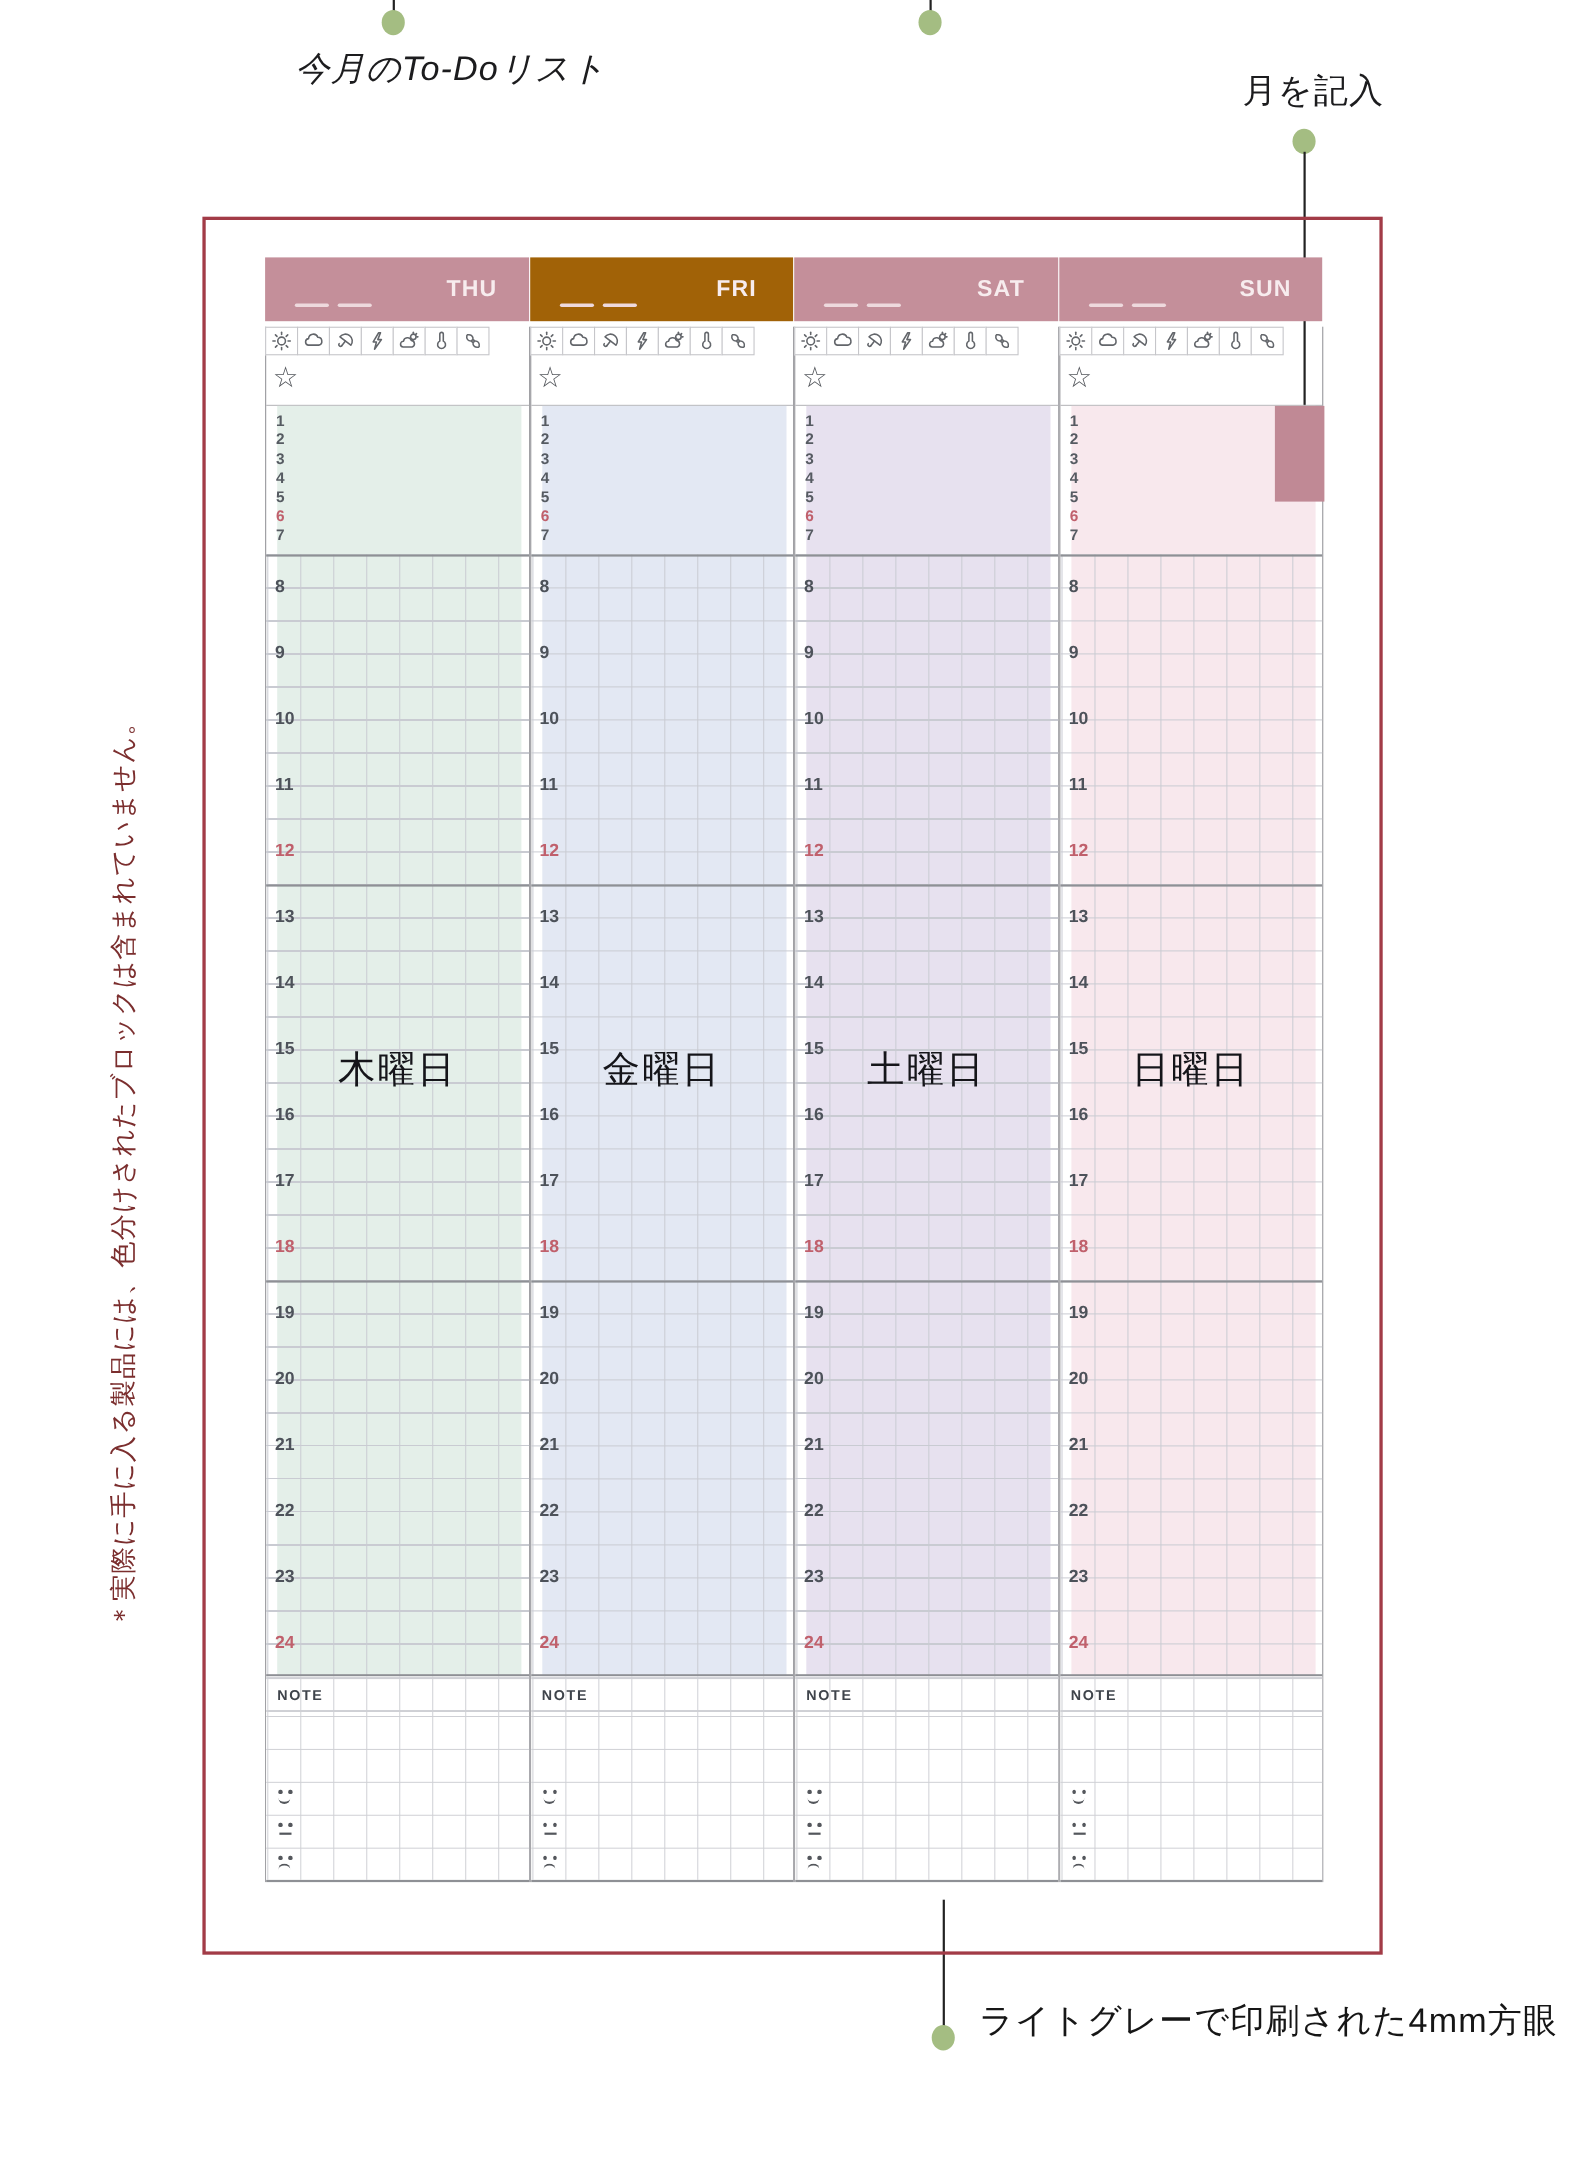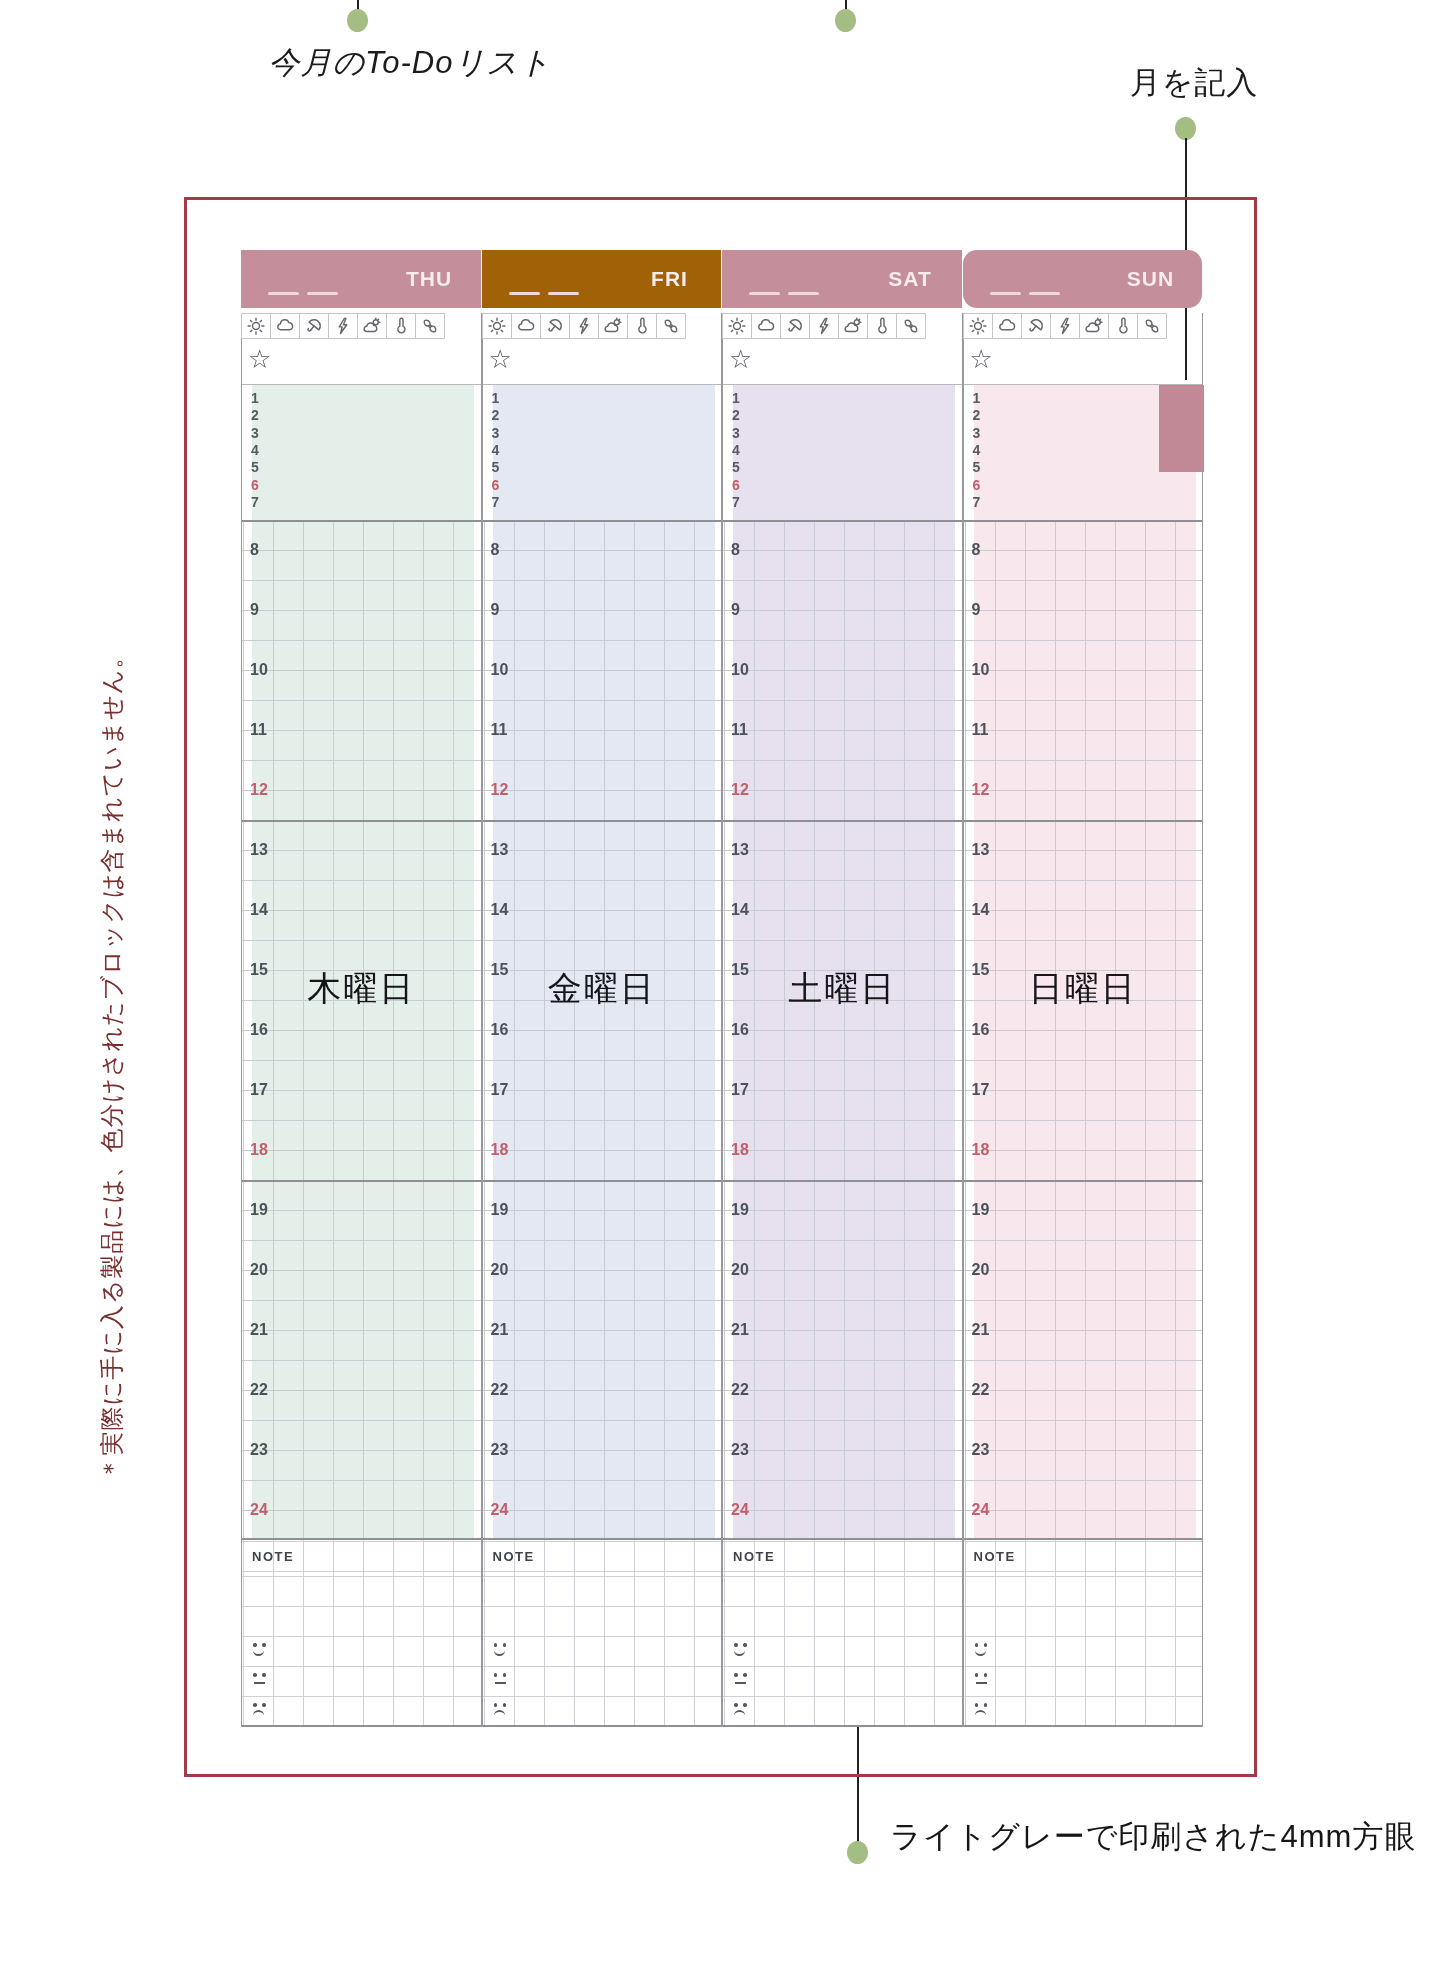--- a/index.html
+++ b/index.html
@@ -9,21 +9,21 @@
   .callout-text{position:absolute;color:#1c1c1e;font-size:31px;letter-spacing:1px;text-align:center;white-space:nowrap;}
   .callout-dot{position:absolute;width:21px;height:23px;border-radius:50%;background:#a4bd82;}
   .callout-line{position:absolute;width:2px;background:#222;}
   .grid-note{position:absolute;color:#161616;font-size:31px;line-height:45px;letter-spacing:1px;white-space:nowrap;}
   .disclaimer{position:absolute;color:#7b2e2e;font-size:24px;letter-spacing:1px;white-space:nowrap;
               transform:translate(-50%,-50%) rotate(-90deg);}
   
   .red-frame{position:absolute;left:184px;top:197px;width:1073px;height:1580px;
              border:3px solid #a23b47;background:transparent;box-sizing:border-box;}
   
-  #columns{position:absolute;left:241px;top:250px;width:963px;height:1477px;}
+  #columns{position:absolute;left:241px;top:234px;width:963px;height:1477px;}
   .col{position:absolute;top:0;height:1477px;width:240.5px;}
   .col-header{position:absolute;left:0;top:0;right:1px;height:58px;background:#c48f9a;}
   .dash{position:absolute;top:42px;height:3px;width:31px;border-radius:2px;background:#eed9dd;}
   .dash.d1{left:27px;} .dash.d2{left:66px;}
   .day-label{position:absolute;left:158px;top:17px;width:60px;text-align:center;
              color:#f7ecee;font-size:21px;font-weight:700;letter-spacing:1px;}
   .col-body{position:absolute;left:0;right:0;top:63px;bottom:0;
             border-left:1px solid #97979c;border-right:1px solid #97979c;box-sizing:border-box;}
   
   .iconrow{position:absolute;left:0;top:0;height:26px;display:flex;}
@@ -469,21 +469,21 @@
           <div class="note">
             <div class="gridlines2"></div>
             <div class="note-label">NOTE</div>
             <div class="face happy" style="top: 102px;"></div>
             <div class="face neutral" style="top: 132px;"></div>
             <div class="face sad" style="top: 162px;"></div>
           </div>
         </div>
       </div>
       <div class="col" style="left: 721.5px;">
-        <div class="col-header" style="background: rgb(196, 143, 154); border-radius: 14px;">
+        <div class="col-header" style="background: rgb(196, 143, 154);">
           <div class="dash d1"></div>
           <div class="dash d2"></div>
           <div class="day-label">SUN</div>
         </div>
         <div class="col-body">
           <div class="iconrow">
             <div class="iconcell">
               <div>
                 <svg width="20" height="20" viewBox="0 0 24 24" fill="none" stroke="#63666b" stroke-width="1.7" stroke-linecap="round" stroke-linejoin="round">
                   <circle cx="12" cy="12" r="4.2"></circle>

